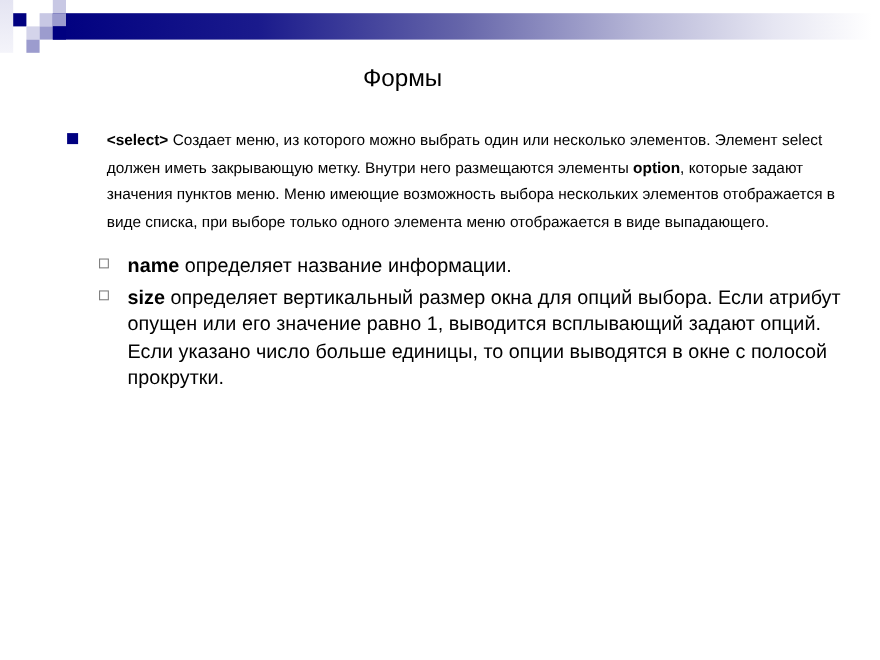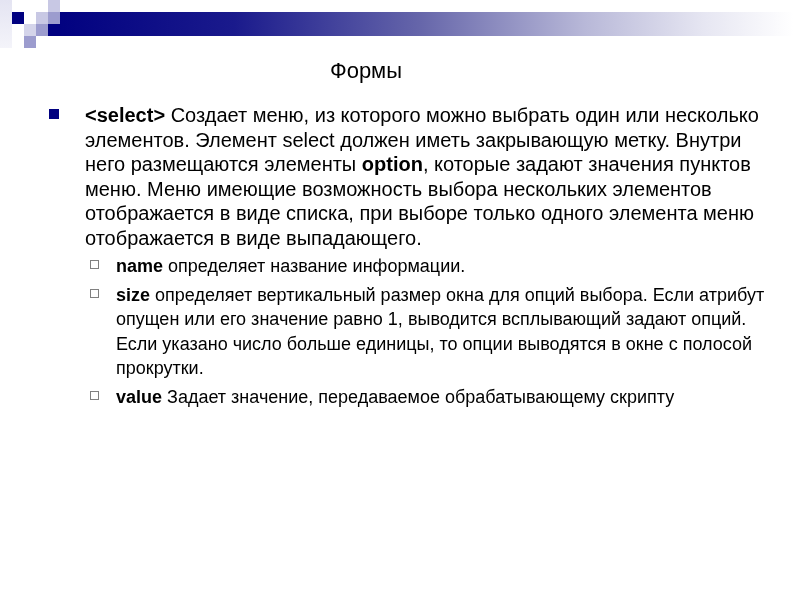--- a/index.html
+++ b/index.html
@@ -14,21 +14,21 @@
     position: absolute; left: 48px; top: 12px; width: 745px; height: 24px;
     background: linear-gradient(to right, #000080 0%, #1a1a8c 25%, #6666aa 50%, #b8b8d8 72%, #e6e6f2 88%, #ffffff 100%);
   }
   .title {
     position: absolute; left: 0; top: 56px; width: 732px; text-align: center;
     font-size: 22px; line-height: 30px;
   }
   .content { position: absolute; left: 44px; top: 99px; width: 740px; }
   .l1 {
     position: relative; padding-left: 37px;
-    font-size: 20px; line-height: 24.5px; margin: 4px;
+    font-size: 14px; line-height: 24.5px; margin: 16px;
   }
   .l1 .bullet {
     position: absolute; left: 1px; top: 6px; width: 10px; height: 10px;
     background: #000080;
   }
   .sub { margin-top: 2px; }
   .l2 {
     position: relative; padding-left: 72px; margin-top: 4px;
     font-size: 18px; line-height: 24.5px;
   }
@@ -64,18 +64,14 @@
 
   <div class="sub">
     <div class="l2">
       <span class="bullet"></span>
       <b>name</b><span> определяет название информации.</span>
     </div>
     <div class="l2">
       <span class="bullet"></span>
       <b>size</b><span> определяет вертикальный размер окна для опций выбора. Если атрибут опущен или его значение равно 1, выводится всплывающий задают опций. Если указано число больше единицы, то опции выводятся в окне с полосой прокрутки.</span>
     </div>
-    <div class="l2">
-      <span class="bullet"></span>
-      <b>value</b><span> Задает значение, передаваемое обрабатывающему скрипту</span>
-    </div>
   </div>
 </div>
 
 </body></html>

